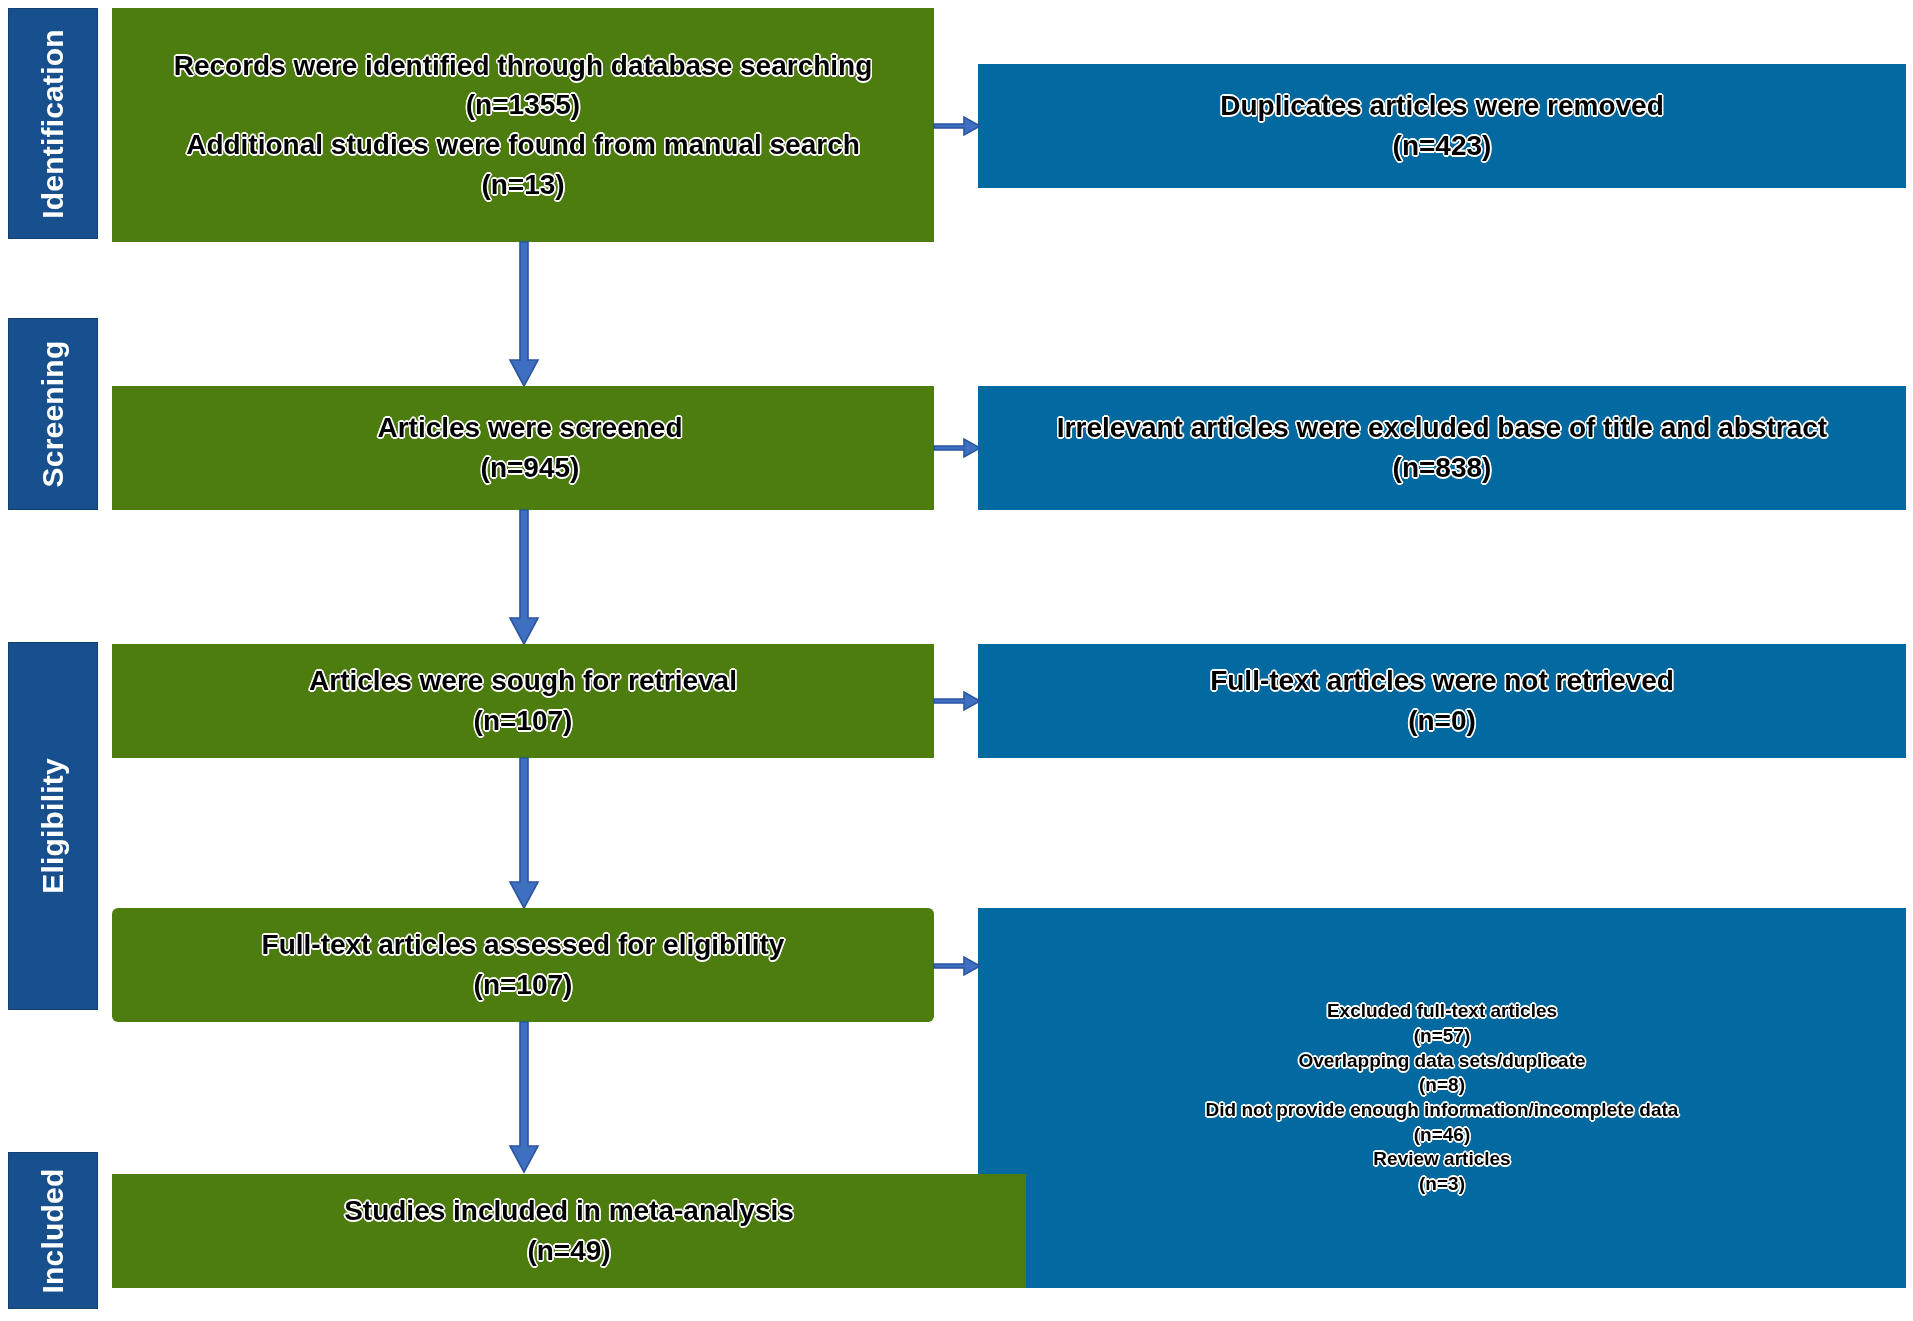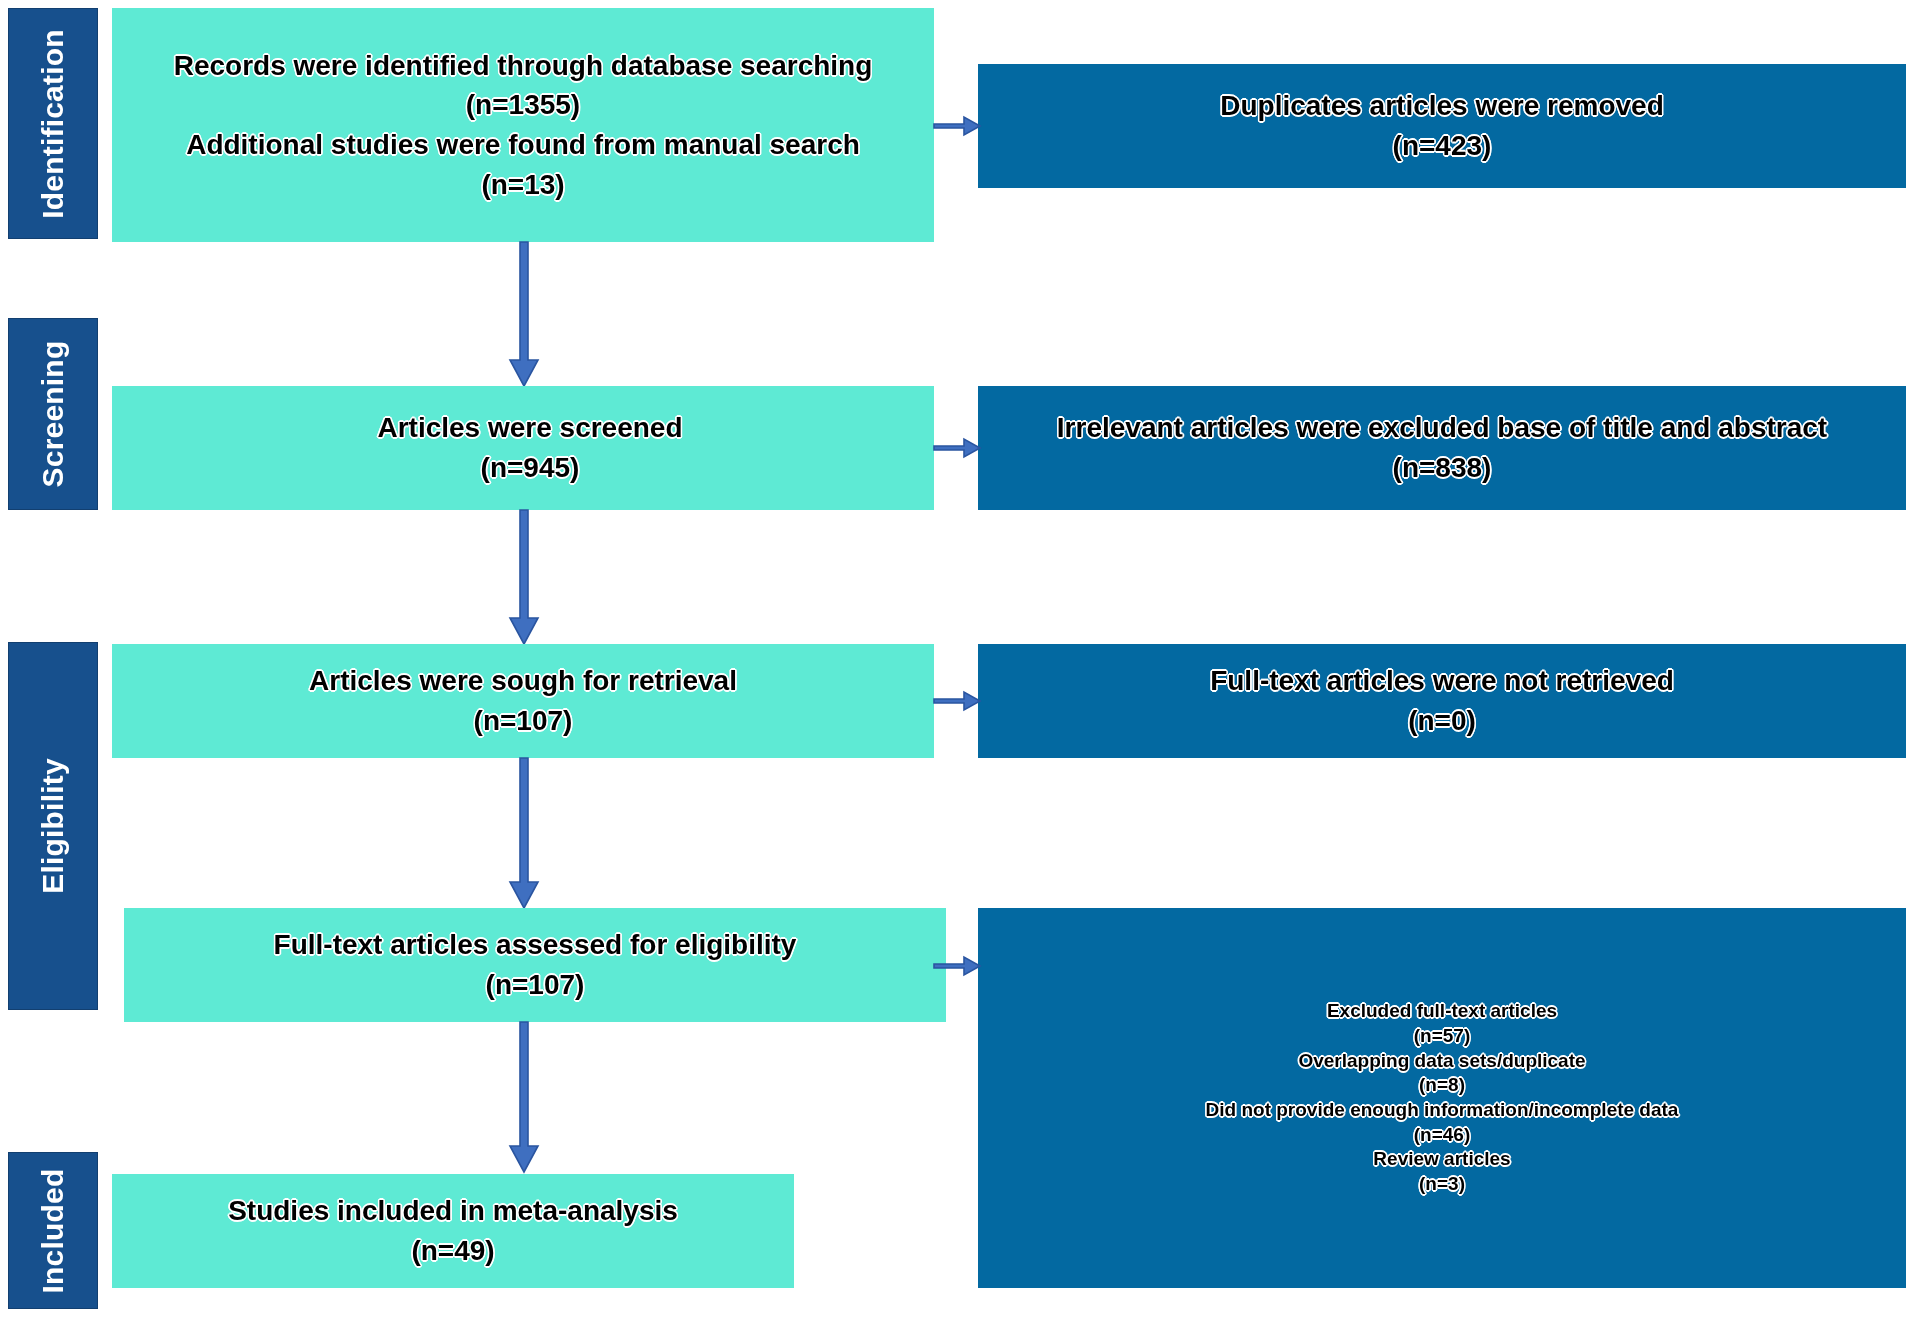--- a/index.html
+++ b/index.html
@@ -47,21 +47,21 @@
   .flow-box {
     position: absolute;
     box-sizing: border-box;
     display: flex;
     flex-direction: column;
     align-items: center;
     justify-content: center;
     text-align: center;
     padding: 6px 14px;
   }
-  .flow-box.blue  { background: #5eead4; }
+  .flow-box.blue  { background: #4d7c0f; }
   .flow-box.peach { background: #0369a1; }
 
   .flow-box .line {
     display: block;
     font-weight: bold;
     font-size: 28px;
     line-height: 1.42;
     color: #000000;
     white-space: nowrap;
     text-shadow:
@@ -165,21 +165,21 @@
       <path d="M0,12 L30,12 L30,5 L46,14 L30,23 L30,16 L0,16 Z" fill="#3f6fc0" stroke="#2a55a0" stroke-width="1.6"></path>
     </svg>
   </div>
 
   <div class="connector" style="left:506px; top:758px; width:40px; height:152px;">
     <svg width="40" height="152" viewBox="0 0 40 152">
       <path d="M14,0 L22,0 L22,124 L32,124 L18,150 L4,124 L14,124 Z" fill="#3f6fc0" stroke="#2a55a0" stroke-width="1.6"></path>
     </svg>
   </div>
 
-  <div class="flow-box blue" style="left:124px; top:908px; width:822px; height:114px;">
+  <div class="flow-box blue" style="left:112px; top:908px; width:822px; height:114px;border-radius:6px;">
     <span class="line">Full-text articles assessed for eligibility</span>
     <span class="line">(n=107)</span>
   </div>
 
   <div class="flow-box peach dense" style="left:978px; top:908px; width:928px; height:380px;">
     <span class="line">Excluded full-text articles</span>
     <span class="line">(n=57)</span>
     <span class="line">Overlapping data sets/duplicate</span>
     <span class="line">(n=8)</span>
     <span class="line">Did not provide enough information/incomplete data</span>
@@ -193,18 +193,18 @@
       <path d="M0,12 L30,12 L30,5 L46,14 L30,23 L30,16 L0,16 Z" fill="#3f6fc0" stroke="#2a55a0" stroke-width="1.6"></path>
     </svg>
   </div>
 
   <div class="connector" style="left:506px; top:1022px; width:40px; height:152px;">
     <svg width="40" height="152" viewBox="0 0 40 152">
       <path d="M14,0 L22,0 L22,124 L32,124 L18,150 L4,124 L14,124 Z" fill="#3f6fc0" stroke="#2a55a0" stroke-width="1.6"></path>
     </svg>
   </div>
 
-  <div class="flow-box blue" style="left:112px; top:1174px; width:682px; height:114px;">
+  <div class="flow-box blue" style="left:112px; top:1174px; width:914px; height:114px;">
     <span class="line">Studies included in meta-analysis</span>
     <span class="line">(n=49)</span>
   </div>
 
 </div>
 
 </body></html>

